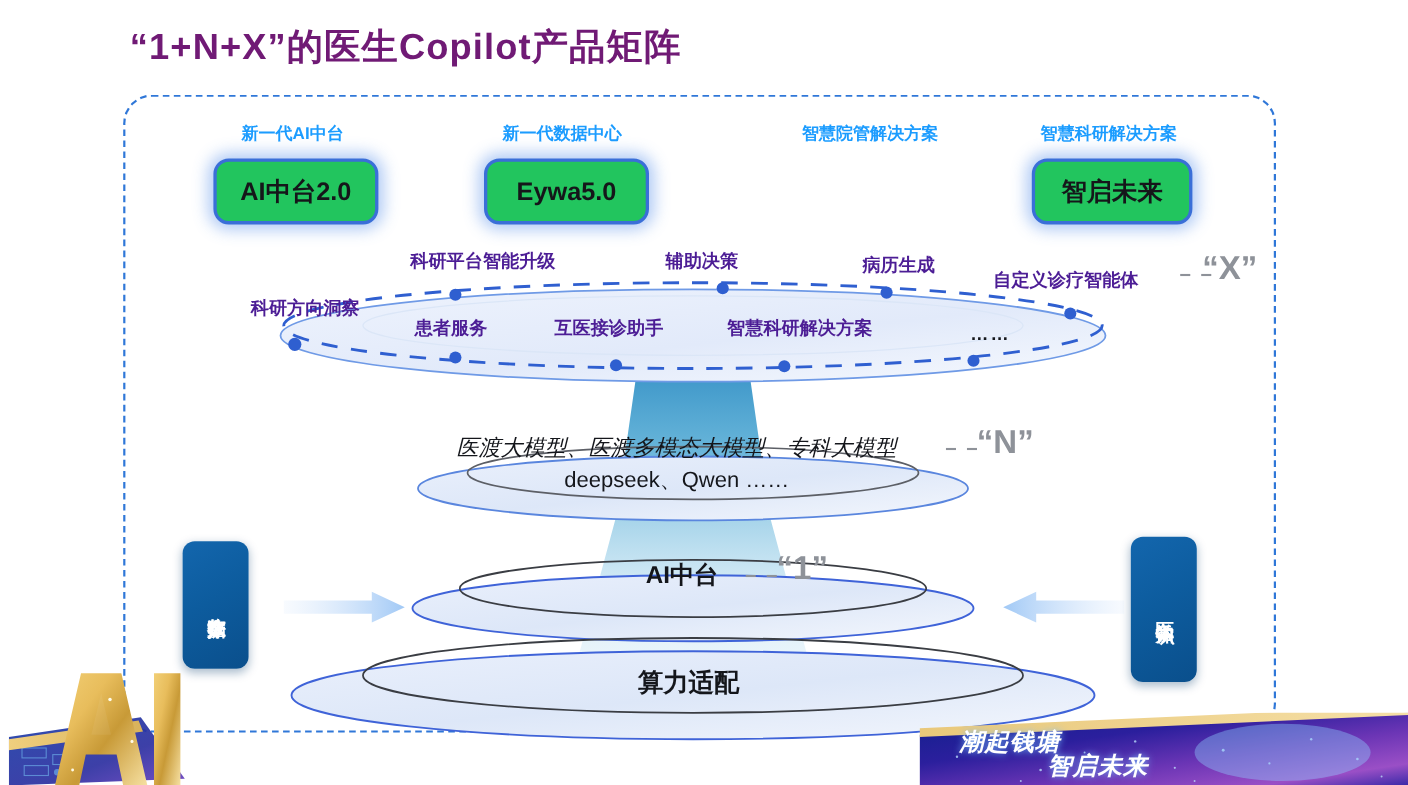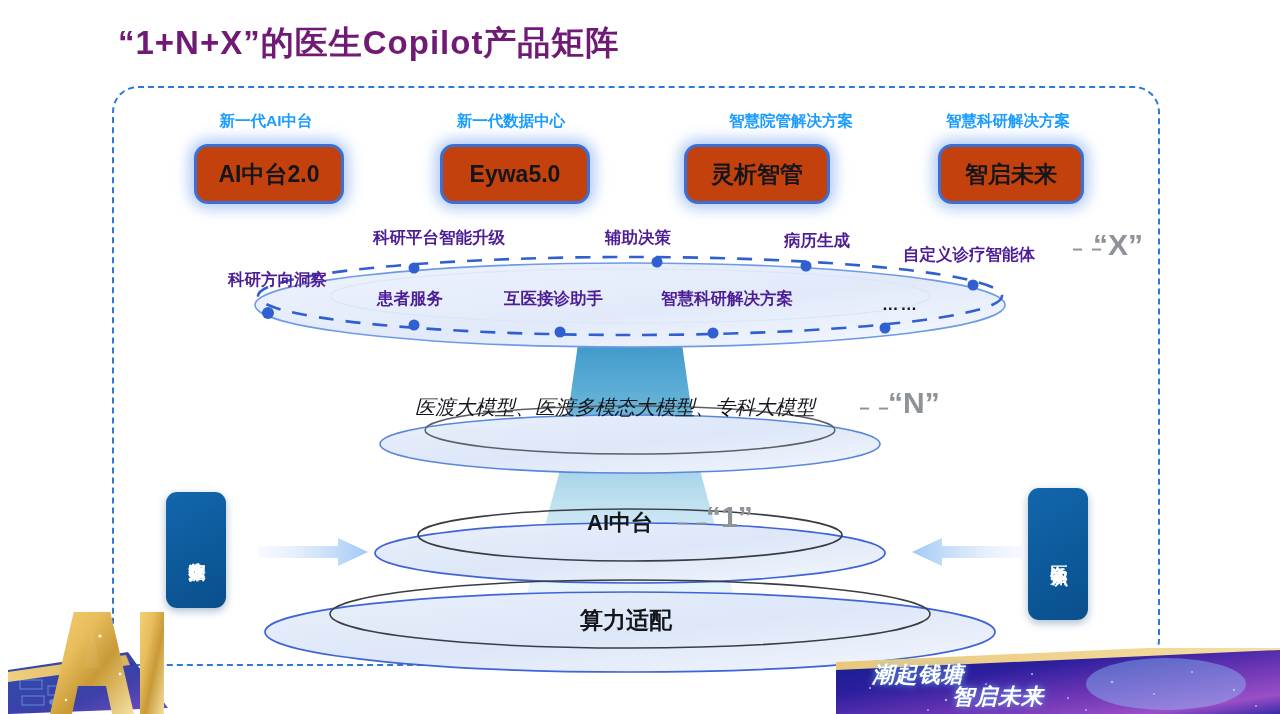--- a/index.html
+++ b/index.html
@@ -25,21 +25,21 @@
     box-sizing:border-box;
   }
 
   
   .cap{
     position:absolute;font-size:15.5px;font-weight:bold;color:#1b9cff;
     white-space:nowrap;text-align:center;
   }
   .card{
     position:absolute;
-    background:#c2410c;
+    background:#22c55e;
     border:3px solid #3a6fd8;
     border-radius:14px;
     box-shadow:0 0 14px 5px rgba(70,130,230,.42);
     display:flex;align-items:center;justify-content:center;
     font-size:23px;font-weight:bold;color:#15161a;
     white-space:nowrap;
   }
 
   
   #beam{position:absolute;left:0;top:300px;width:1280px;height:365px;}
@@ -162,21 +162,20 @@
     </g>
   </svg>
 
   <div class="cap" style="left:191px;top:111px;width:150px;">新一代AI中台</div>
   <div class="card" style="left:194px;top:144px;width:144px;height:54px;">AI中台2.0</div>
 
   <div class="cap" style="left:431px;top:111px;width:160px;">新一代数据中心</div>
   <div class="card" style="left:440px;top:144px;width:144px;height:54px;">Eywa5.0</div>
 
   <div class="cap" style="left:703px;top:111px;width:176px;font-family:Liberation Mono, monospace;">智慧院管解决方案</div>
-  <div class="card" style="left:684px;top:144px;width:140px;height:54px;">灵析智管</div>
 
   <div class="cap" style="left:920px;top:111px;width:176px;">智慧科研解决方案</div>
   <div class="card" style="left:938px;top:144px;width:140px;height:54px;">智启未来</div>
 
   <div class="xlab" style="left:373px;top:227px;">科研平台智能升级</div>
   <div class="xlab" style="left:605px;top:227px;">辅助决策</div>
   <div class="xlab" style="left:784px;top:230px;">病历生成</div>
   <div class="xlab" style="left:903px;top:244px;">自定义诊疗智能体</div>
 
   <div class="xlab" style="left:228px;top:269px;">科研方向洞察</div>
@@ -185,20 +184,21 @@
   <div class="xlab" style="left:661px;top:288px;">智慧科研解决方案</div>
 
   <div class="xlab" style="left:882px;top:295px;color:#14161b;letter-spacing:2px;">……</div>
 
   <div class="dashtag" style="left:1068px;top:236px;">－－</div>
   <div class="bigtag" style="left:1093px;top:228px;">“X”</div>
 
   <div class="layer-label" style="left:415px;top:394px;font-size:20px;font-weight:normal;color:#14161b;font-style:italic;">医渡大模型、医渡多模态大模型、专科大模型</div>
   <div class="dashtag" style="left:855px;top:395px;">－－</div>
   <div class="bigtag" style="left:888px;top:386px;">“N”</div>
+  <div class="layer-label" style="left:513px;top:423px;font-size:20px;font-weight:normal;color:#14161b;">deepseek、Qwen  ……</div>
 
   <div class="layer-label" style="left:587px;top:508px;font-size:22px;">AI中台</div>
   <div class="dashtag" style="left:673px;top:510px;">－－</div>
   <div class="bigtag" style="left:706px;top:500px;">“1”</div>
 
   <div class="layer-label" style="left:580px;top:605px;font-size:23px;">算力适配</div>
 
   <div class="badge" style="left:166px;top:492px;height:116px;">
     <span style="writing-mode:vertical-rl;text-orientation:upright;letter-spacing:1px;">临床数据</span>
   </div>

